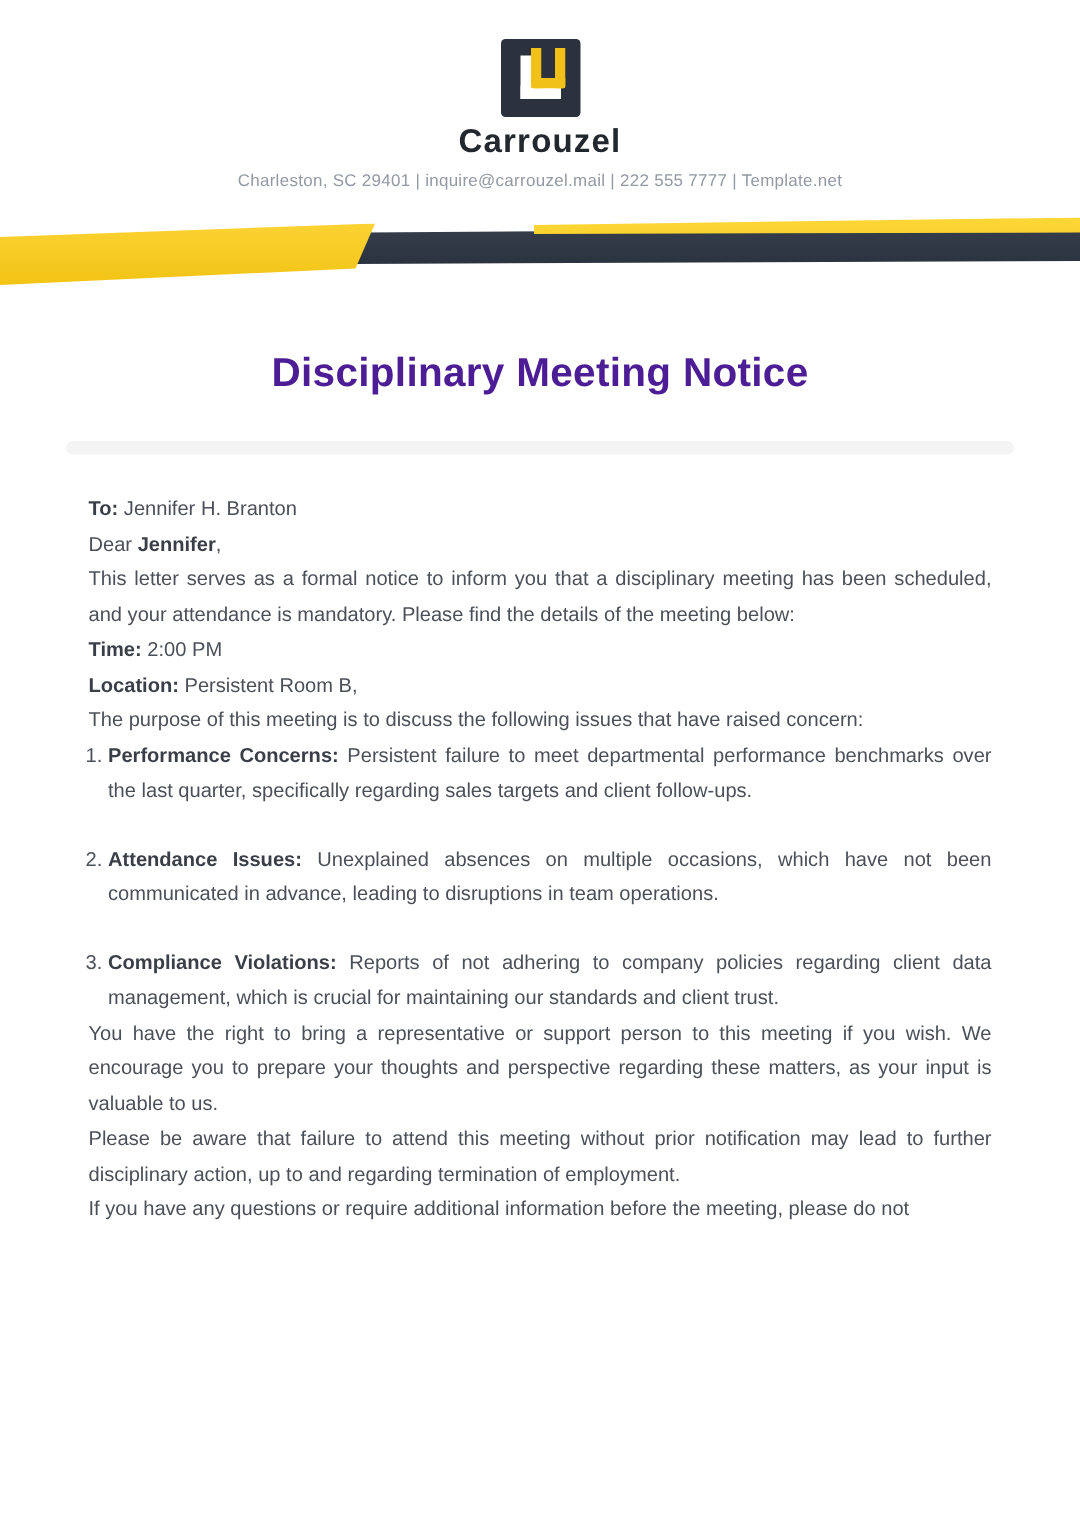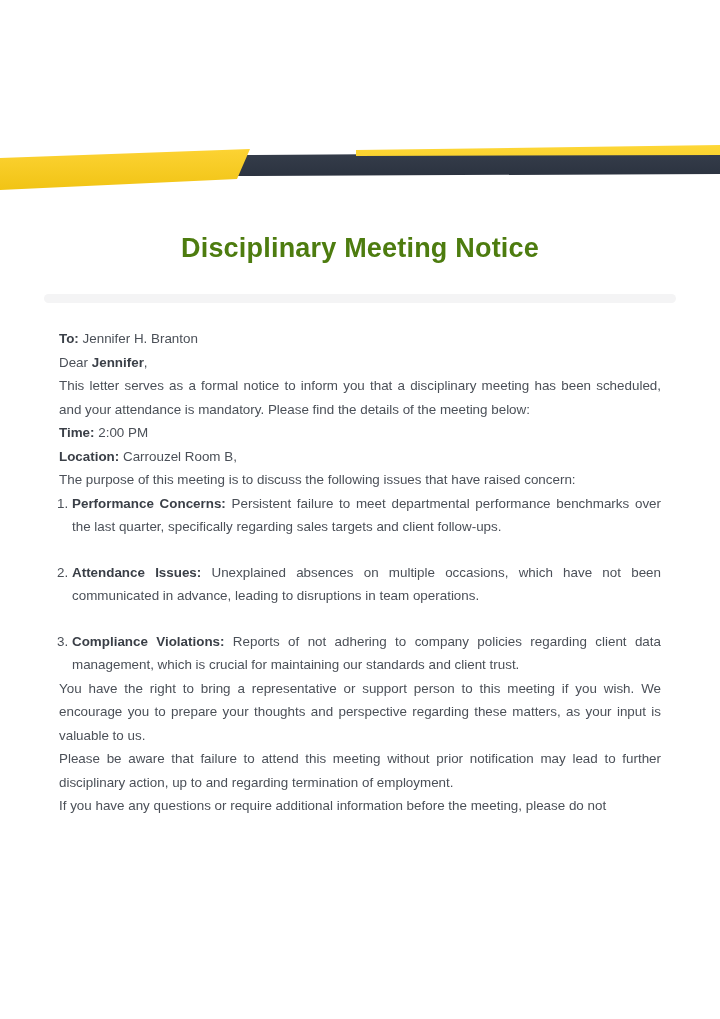--- a/index.html
+++ b/index.html
@@ -37,21 +37,21 @@
     background:linear-gradient(to bottom,#ffd93b,#efc20e);
     clip-path:polygon(356px 10px,720px 5px,720px 15px,356px 16px);
   }
   .stripe-yellow-left{
     background:linear-gradient(to bottom,#ffd63a,#eec00d);
     clip-path:polygon(0px 18px,250px 9px,237px 39px,0px 50px);
   }
   
   .doc-title{
     position:absolute;top:233px;left:0;width:720px;margin:0;text-align:center;
-    font-size:27px;font-weight:bold;color:#4d7c0f;letter-spacing:0.2px;
+    font-size:27px;font-weight:bold;color:#4c1d95;letter-spacing:0.2px;
   }
   .title-divider{
     position:absolute;top:294px;left:44px;width:632px;height:9px;
     background:#f4f4f5;border-radius:5px;
   }
   
   .letter{
     position:absolute;top:327px;left:59px;width:602px;
     font-size:13.4px;line-height:23.5px;color:#4b5058;
   }
@@ -63,20 +63,29 @@
   .issue-num{position:absolute;left:-2px;top:0;}
   .para-1{margin-top:39px;}
   .para-2{margin-top:30px;}
   .para-3{margin-top:28px;}
 </style>
 </head>
 <body>
 
 <div class="page">
 
+  <header class="letterhead">
+    <div class="logo">
+      <div class="logo-l-vert"></div>
+      <div class="logo-l-horiz"></div>
+      <div class="logo-u"></div>
+    </div>
+    <div class="company-name">Carrouzel</div>
+    <div class="contact-line">Charleston, SC 29401 | inquire@carrouzel.mail | 222 555 7777 | Template.net</div>
+  </header>
 
   <div class="banner">
     <div class="stripe stripe-dark"></div>
     <div class="stripe stripe-yellow-thin"></div>
     <div class="stripe stripe-yellow-left"></div>
   </div>
 
   <h1 class="doc-title">Disciplinary Meeting Notice</h1>
   <div class="title-divider"></div>
 
@@ -96,21 +105,21 @@
     </p>
 
     <p>This letter serves as a formal notice to inform you that a disciplinary meeting has been scheduled, and your attendance is mandatory. Please find the details of the meeting below:</p>
 
     <p>
       <strong>Time:</strong>
       <span>2:00 PM</span>
     </p>
     <p>
       <strong>Location:</strong>
-      <span>Carrouzel Room B,</span>
+      <span>Persistent Room B,</span>
     </p>
 
     <p>The purpose of this meeting is to discuss the following issues that have raised concern:</p>
 
     <div class="issue">
       <span class="issue-num">1.</span>
       <strong>Performance Concerns:</strong>
       <span>Persistent failure to meet departmental performance benchmarks over the last quarter, specifically regarding sales targets and client follow-ups.</span>
     </div>
 

